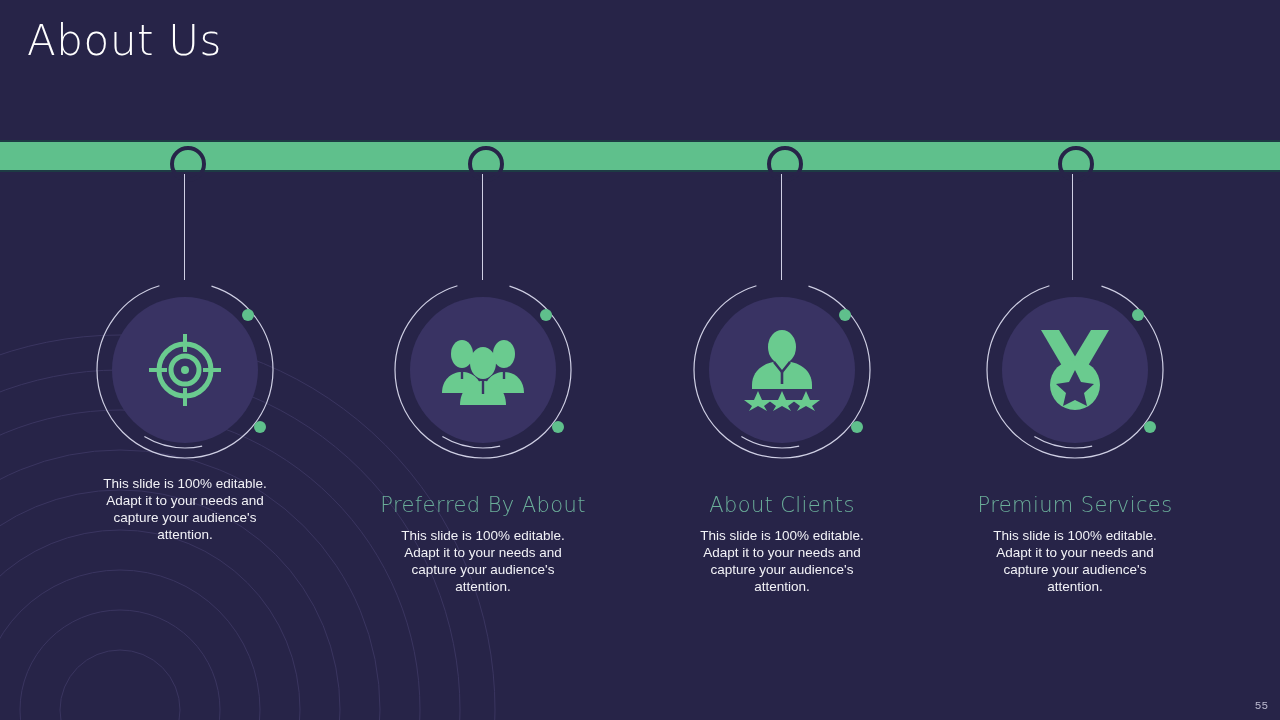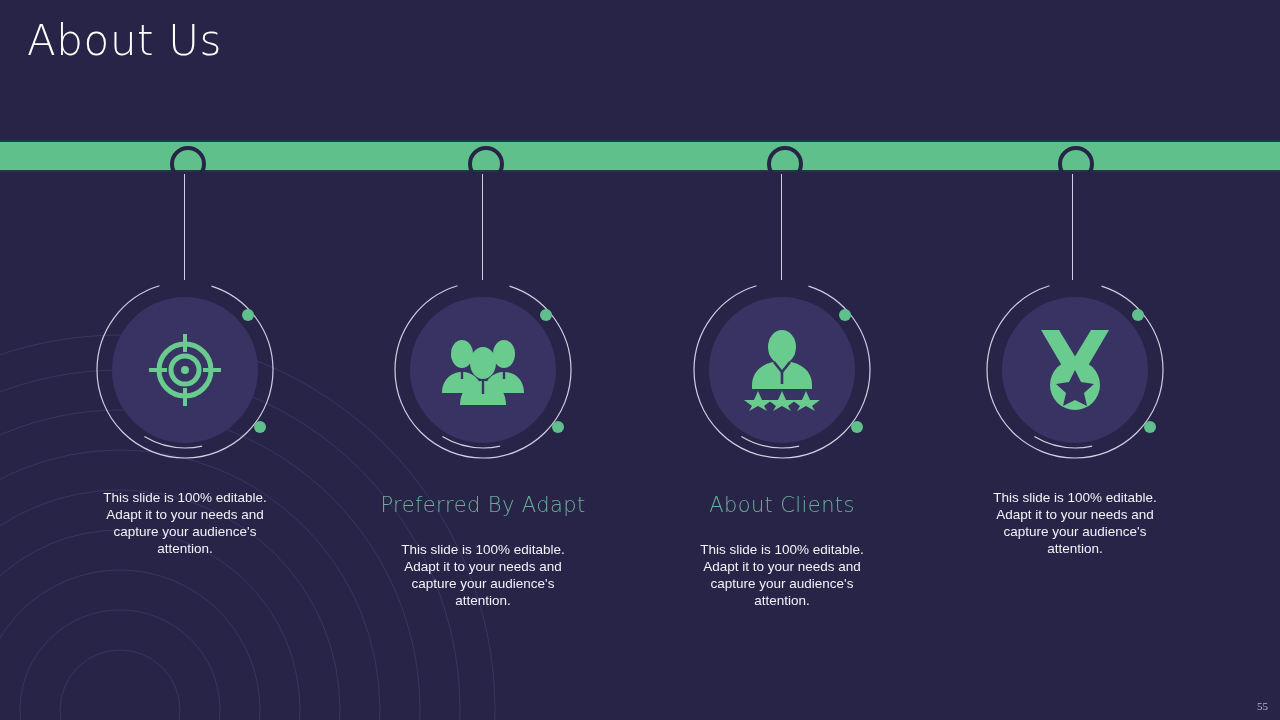--- a/index.html
+++ b/index.html
@@ -46,28 +46,28 @@
     background:#393363;display:flex;align-items:center;justify-content:center;
   }
   .disc svg{position:static;}
 
   .card-title{
     text-align:center;margin-top:28px;
     font-size:21px;color:#6BAF9A;font-weight:300;letter-spacing:.4px;
     font-family:"DejaVu Sans",sans-serif;white-space:nowrap;
   }
   .card-body{
-    text-align:center;margin:24px auto 0;width:190px;
+    text-align:center;margin:10px auto 0;width:190px;
     font-size:13.5px;line-height:17px;color:#f2f2f7;
     font-family:"Liberation Sans",sans-serif;
   }
 
   .page-number{
     position:absolute;right:12px;bottom:8px;
-    font-size:11px;color:#b9b7cd;font-family:Liberation Serif, serif;padding-left:24px;
+    font-size:11px;color:#b9b7cd;font-family:Liberation Mono, monospace;padding-left:24px;
   }
 </style>
 </head>
 <body>
 
 <div id="slide">
 
   <div class="deco-rings">
     <svg width="760" height="760" viewBox="0 0 760 760">
       <g fill="none" stroke="#3a3560" stroke-width="1">
@@ -150,21 +150,21 @@
             <path d="M20 72c0-15 10-24 23-24s23 9 23 24z"></path>
           </g>
           <g stroke="#393363" stroke-width="2.4" fill="none">
             <path d="M22 36 l0 10"></path>
             <path d="M64 36 l0 10"></path>
             <path d="M43 47 l0 14"></path>
           </g>
         </svg>
       </div>
     </div>
-    <div class="card-title">Preferred By Adapt</div>
+    <div class="card-title">Preferred By About</div>
     <div class="card-body">This slide is 100% editable. Adapt it to your needs and capture your audience's attention.</div>
   </div>
 
   <div class="col" style="left:632px;">
     <div class="orbit">
       <svg width="190" height="190" viewBox="0 0 190 190">
         <circle cx="95" cy="95" r="88" fill="none" stroke="#cfcfe4" stroke-width="1.2" stroke-dasharray="500 53" stroke-dashoffset="112"></circle>
         <circle cx="95" cy="95" r="78" fill="none" stroke="#cfcfe4" stroke-width="1.2" stroke-dasharray="60 430" stroke-dashoffset="-105"></circle>
         <circle cx="158" cy="40" r="6" fill="#5FC08C"></circle>
         <circle cx="170" cy="152" r="6" fill="#5FC08C"></circle>
@@ -203,17 +203,18 @@
         <svg width="80" height="84" viewBox="0 0 80 84">
           <g fill="#6ACB8F">
             <polygon points="6,2 24,2 47,40 33,48"></polygon>
             <polygon points="74,2 56,2 33,40 47,48"></polygon>
             <circle cx="40" cy="57" r="25"></circle>
           </g>
           <polygon points="40,42 46,54 59,56 49,65 52,78 40,72 28,78 31,65 21,56 34,54" fill="#393363"></polygon>
         </svg>
       </div>
     </div>
+    <div class="card-title">Premium Services</div>
     <div class="card-body">This slide is 100% editable. Adapt it to your needs and capture your audience's attention.</div>
   </div>
 
   <div class="page-number">55</div>
 </div>
 
 </body></html>

